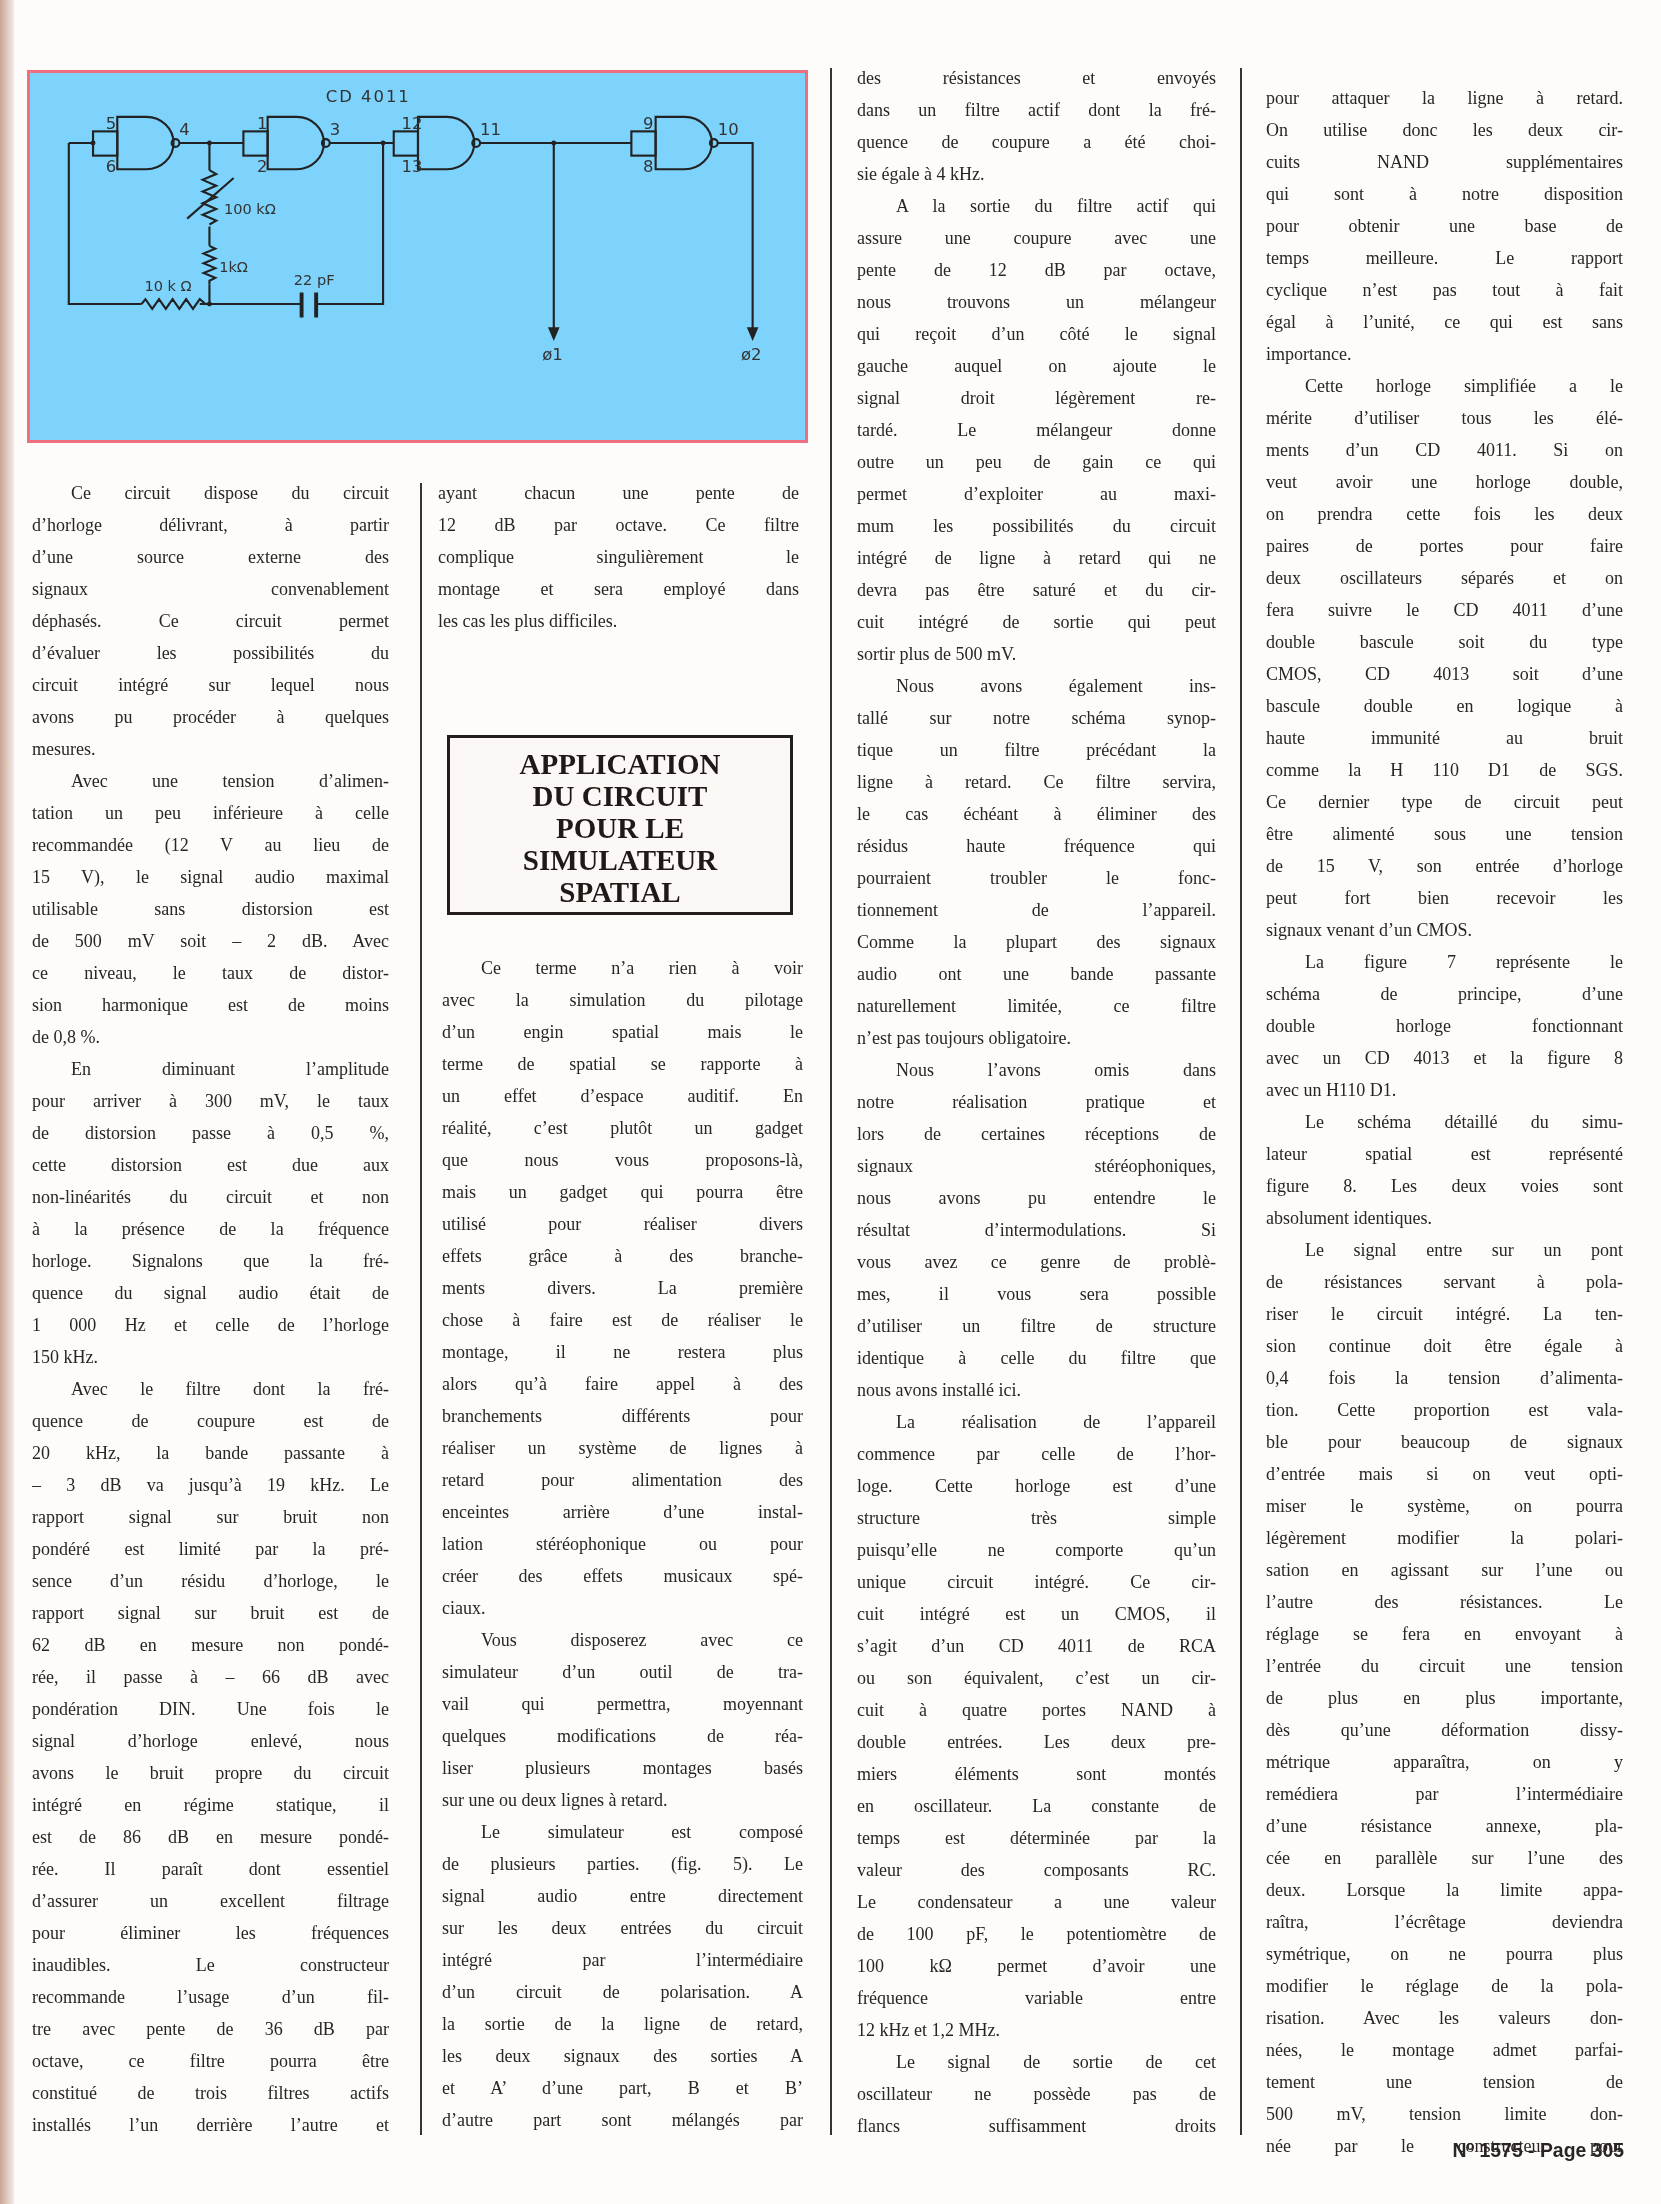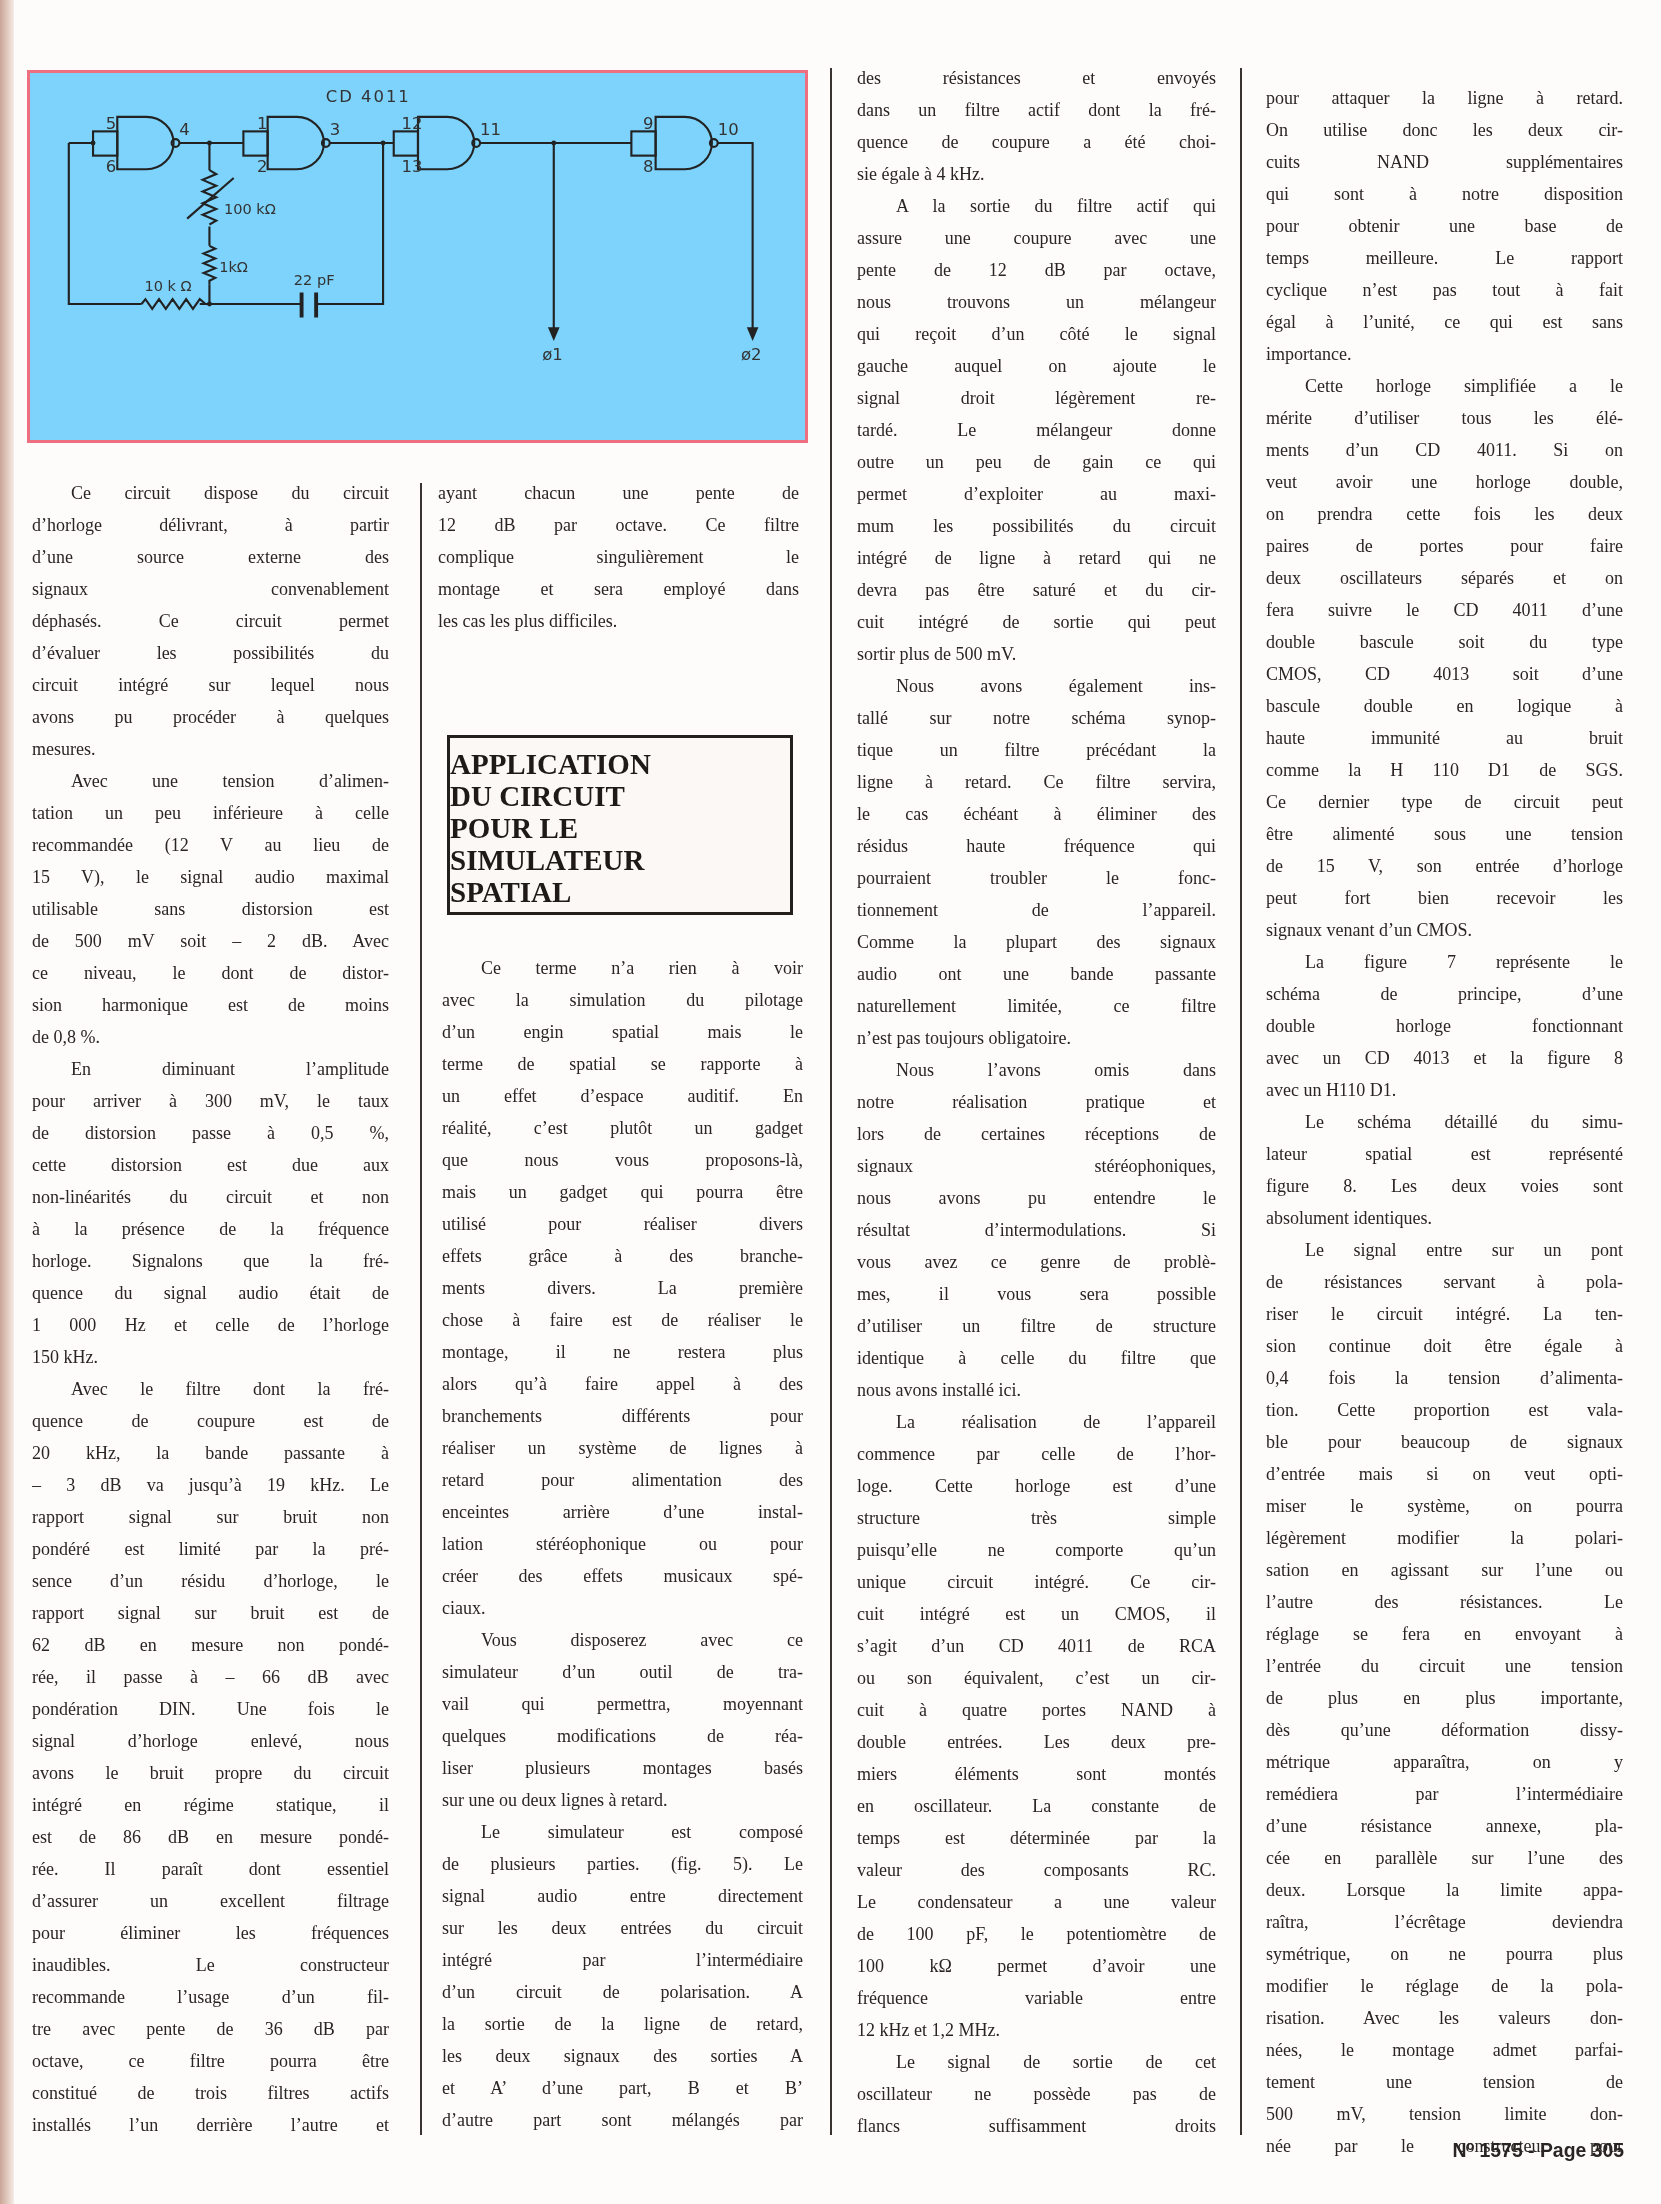--- a/index.html
+++ b/index.html
@@ -13,21 +13,21 @@
   .caption{position:absolute;left:58px;top:377px;width:737px;
            font-family:"Liberation Sans","DejaVu Sans",sans-serif;font-weight:bold;
            font-size:23px;line-height:27px;color:#2a2624;}
   .divider{position:absolute;width:1.9px;background:#3a3430;}
   .col{position:absolute;font-size:18px;}
   .ln{height:32px;line-height:32px;white-space:nowrap;text-align:justify;
       text-align-last:justify;overflow:hidden;}
   .ln.last{text-align-last:left;}
   .ln.indent{padding-left:39px;}
   .headbox{position:absolute;left:447px;top:735px;width:346px;height:180px;
-           border:3.9px solid #241f1c;background:#fbf8f6;text-align:left;
+           border:3.9px solid #241f1c;background:#fbf8f6;text-align:center;
            font-weight:bold;font-size:29px;line-height:32px;padding-top:9.7px;box-sizing:border-box;color:#1f1a17;}
   .headbox div{height:32px;}
   .folio{position:absolute;right:37px;top:2139px;
          font-family:"Liberation Sans","DejaVu Sans",sans-serif;font-weight:bold;font-size:19.4px;color:#2a2522;}
   .folio sup{font-size:12.6px;}
   .dlabel{font-family:"DejaVu Sans","Liberation Sans",sans-serif;fill:#333;}
 </style>
 </head>
 <body>
 
@@ -120,21 +120,21 @@
     <div class="ln">d’évaluer les possibilités du</div>
     <div class="ln">circuit intégré sur lequel nous</div>
     <div class="ln">avons pu procéder à quelques</div>
     <div class="ln last">mesures.</div>
     <div class="ln indent">Avec une tension d’alimen-</div>
     <div class="ln">tation un peu inférieure à celle</div>
     <div class="ln">recommandée (12 V au lieu de</div>
     <div class="ln">15 V), le signal audio maximal</div>
     <div class="ln">utilisable sans distorsion est</div>
     <div class="ln">de 500 mV soit – 2 dB. Avec</div>
-    <div class="ln">ce niveau, le dont de distor-</div>
+    <div class="ln">ce niveau, le taux de distor-</div>
     <div class="ln">sion harmonique est de moins</div>
     <div class="ln last">de 0,8 %.</div>
     <div class="ln indent">En diminuant l’amplitude</div>
     <div class="ln">pour arriver à 300 mV, le taux</div>
     <div class="ln">de distorsion passe à 0,5 %,</div>
     <div class="ln">cette distorsion est due aux</div>
     <div class="ln">non-linéarités du circuit et non</div>
     <div class="ln">à la présence de la fréquence</div>
     <div class="ln">horloge. Signalons que la fré-</div>
     <div class="ln">quence du signal audio était de</div>

